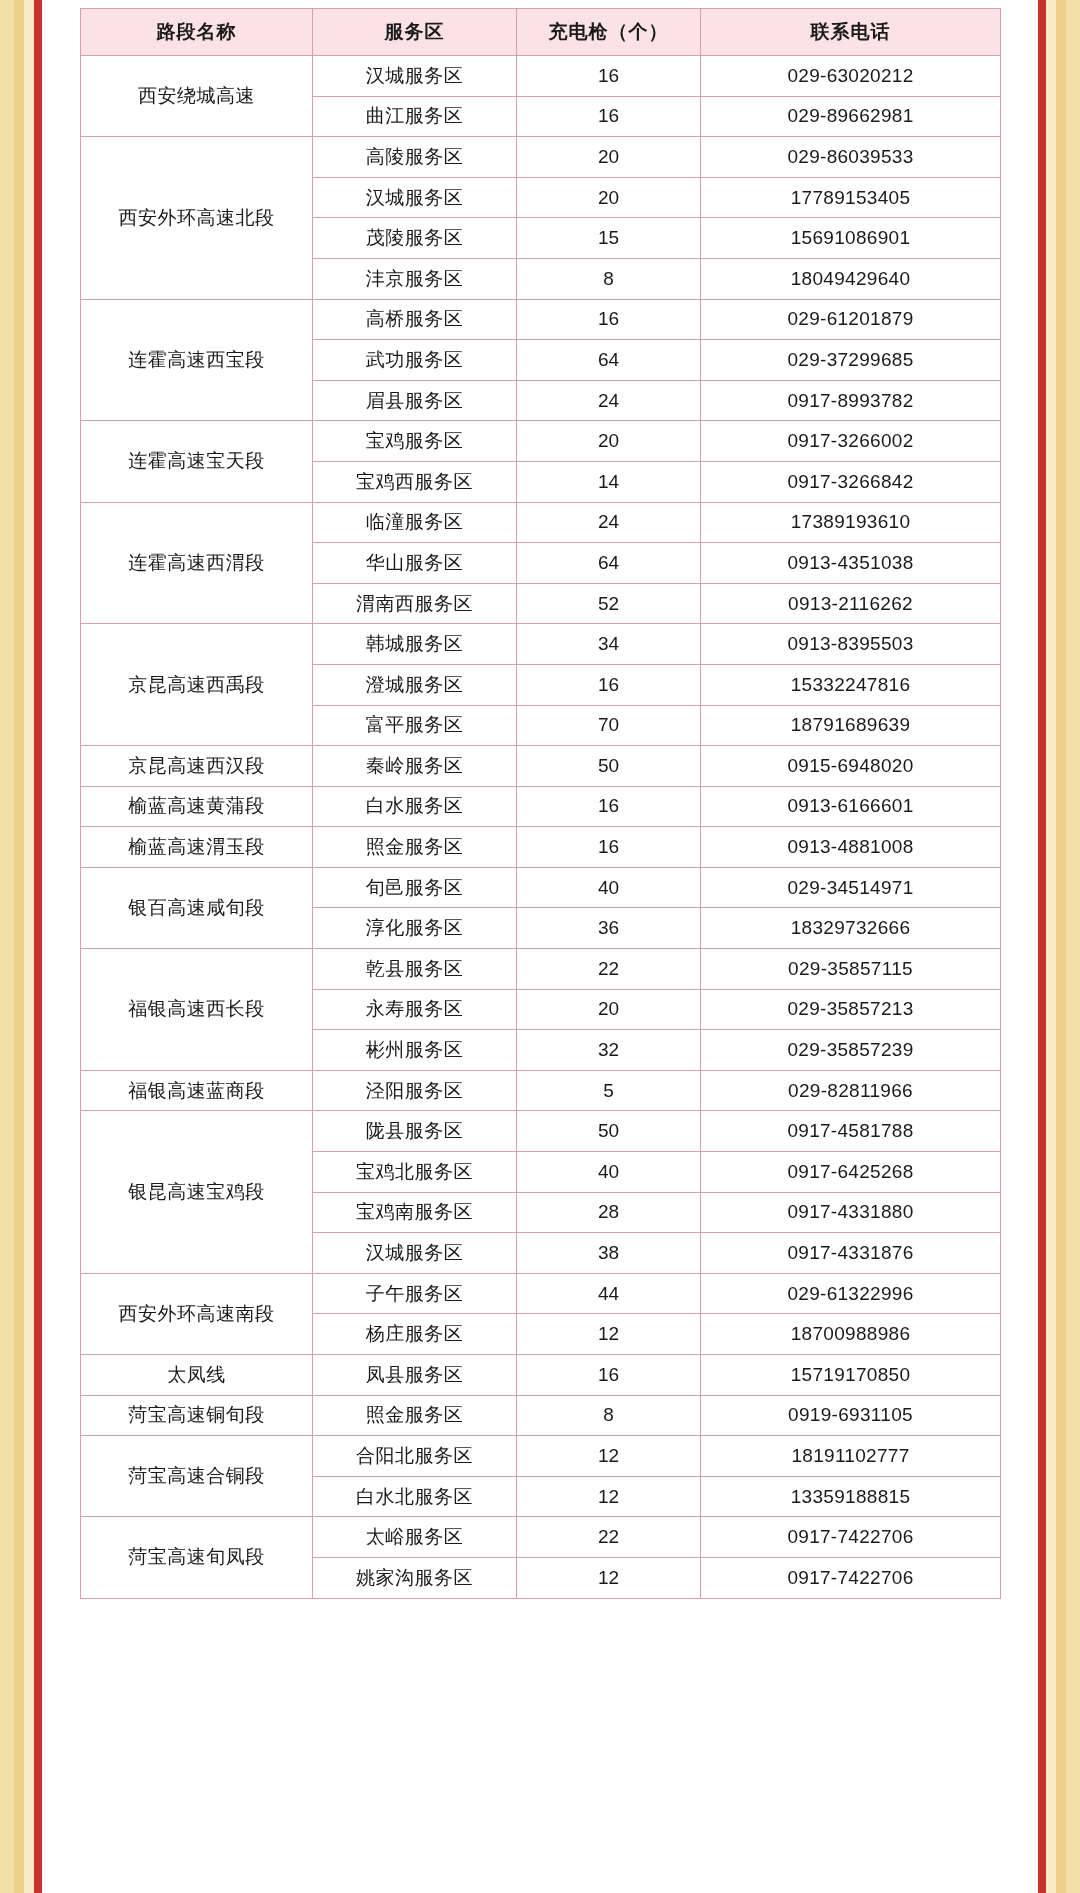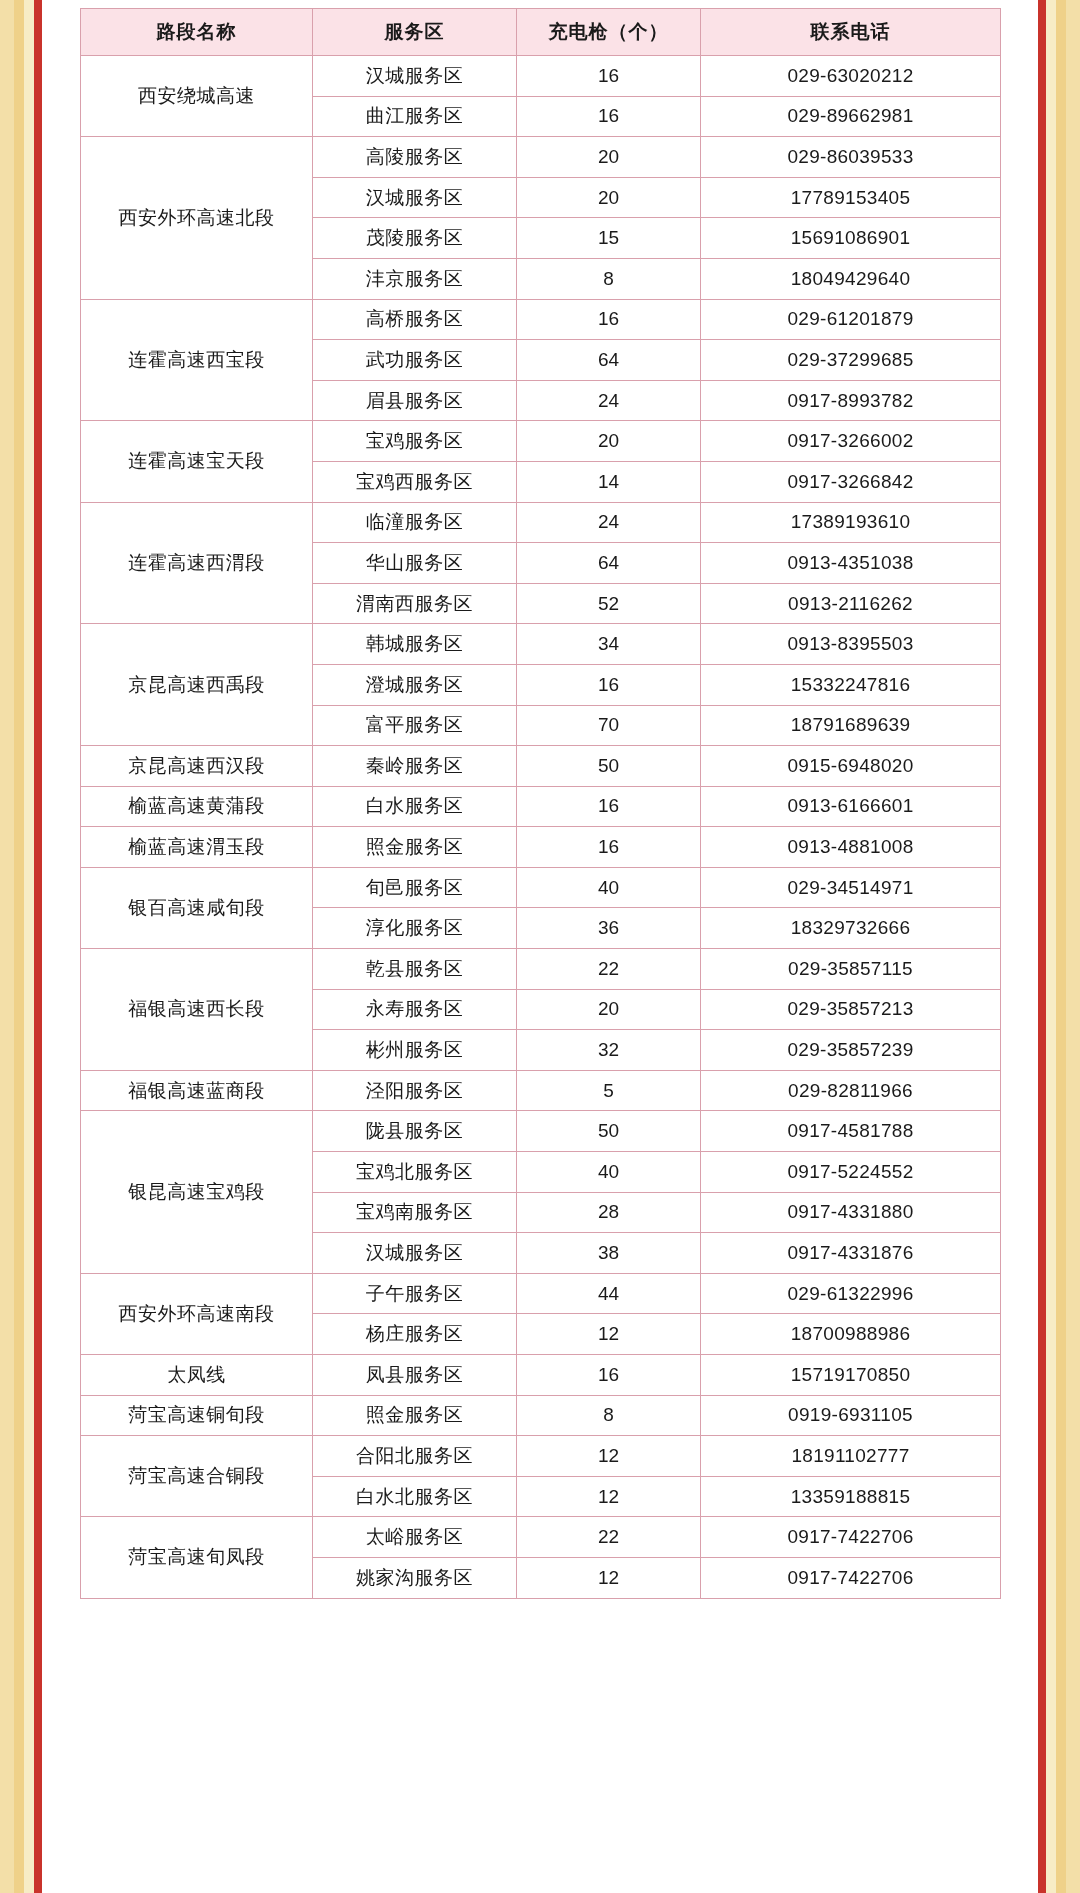--- a/index.html
+++ b/index.html
@@ -256,21 +256,21 @@
         </tr>
         <tr>
           <td class="road" rowspan="4">银昆高速宝鸡段</td>
           <td class="area">陇县服务区</td>
           <td class="guns">50</td>
           <td class="phone">0917-4581788</td>
         </tr>
         <tr>
           <td class="area">宝鸡北服务区</td>
           <td class="guns">40</td>
-          <td class="phone">0917-5224552</td>
+          <td class="phone">0917-6425268</td>
         </tr>
         <tr>
           <td class="area">宝鸡南服务区</td>
           <td class="guns">28</td>
           <td class="phone">0917-4331880</td>
         </tr>
         <tr>
           <td class="area">汉城服务区</td>
           <td class="guns">38</td>
           <td class="phone">0917-4331876</td>

